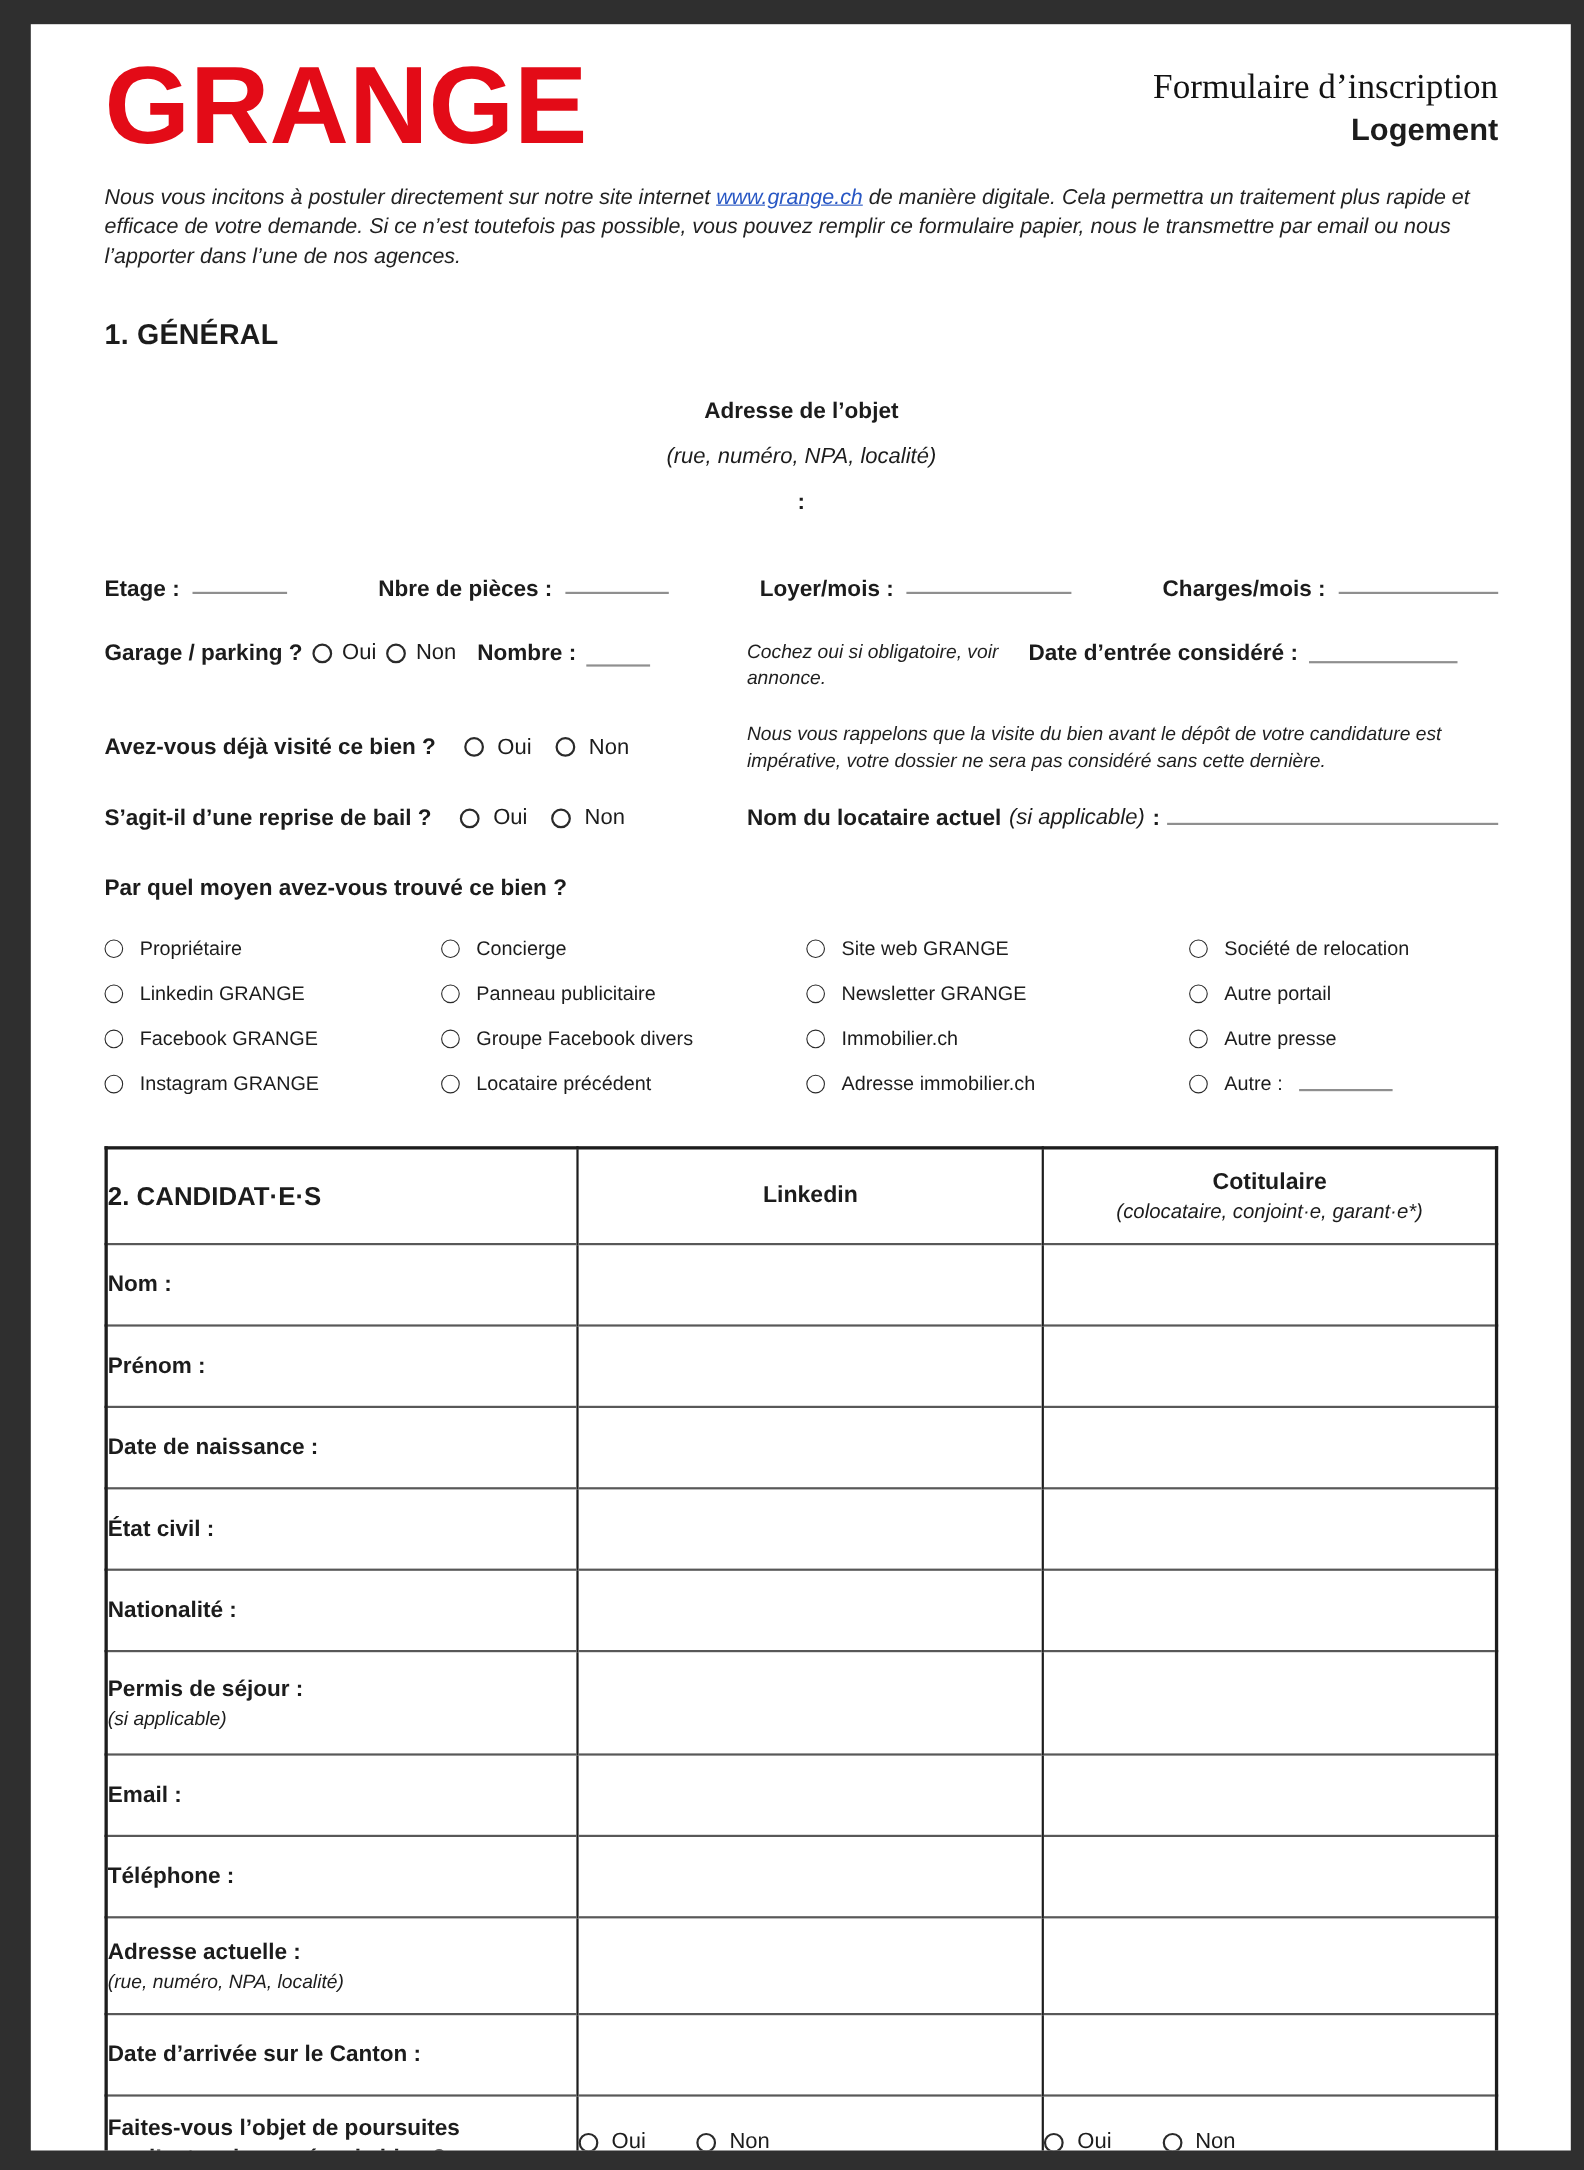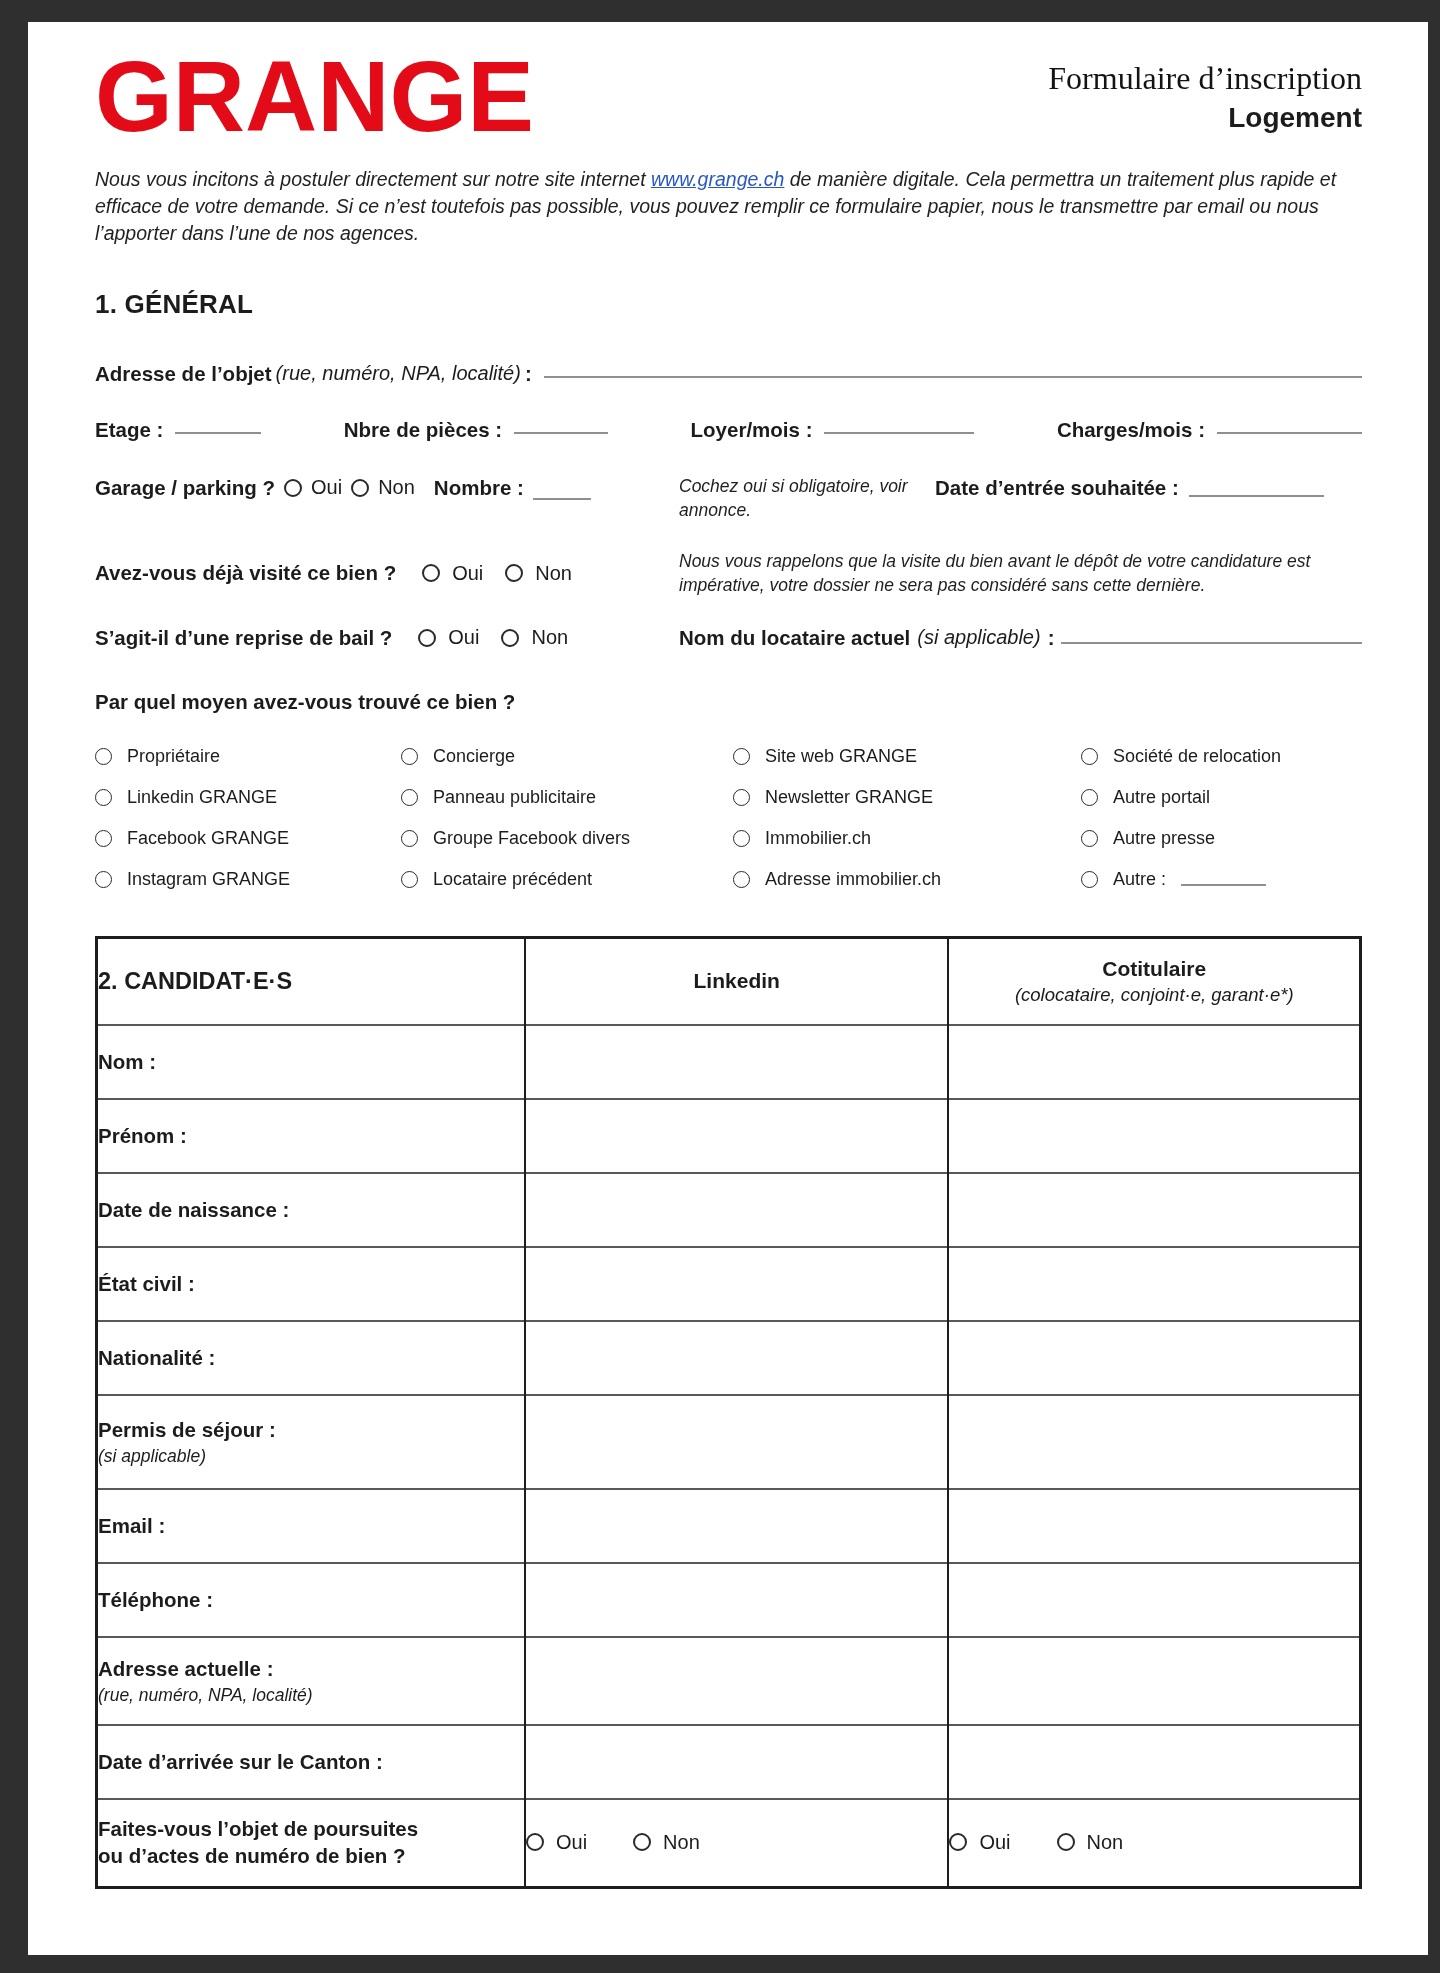--- a/index.html
+++ b/index.html
@@ -79,22 +79,23 @@
 
   .fill {
     display: inline-block;
     border-bottom: 2px solid #8f8f8f;
     height: 16px;
   }
 
   .row-address {
     margin-top: 42px;
     display: flex;
-    align-items: flex-start;
-    gap: 4px;
+    align-items: center;
+    gap: 18px;
+    flex-direction: column;
   }
   .row-address .fill { flex: 1; margin-left: 8px; margin-bottom: 3px; }
 
   .row-fields {
     margin-top: 32px;
     display: flex;
     justify-content: space-between;
     align-items: flex-end;
   }
   .field-pair { display: flex; align-items: flex-start; gap: 12px; }
@@ -250,21 +251,21 @@
         <span class="bold-label">Garage / parking ?</span>
         <span class="radio"></span>
         <span class="plain">Oui</span>
         <span class="radio"></span>
         <span class="plain">Non</span>
         <span class="bold-label" style="margin-left:10px">Nombre :</span>
         <span class="fill" style="width:58px;margin-top:8px"></span>
       </span>
       <span class="note">Cochez oui si obligatoire, voir annonce.</span>
       <span class="date-group">
-        <span class="bold-label">Date d’entrée souhaitée :</span>
+        <span class="bold-label">Date d’entrée considéré :</span>
         <span class="fill"></span>
       </span>
     </div>
 
     <div class="row-visited">
       <span class="left">
         <span class="bold-label">Avez-vous déjà visité ce bien ?</span>
         <span class="radio" style="margin-left:14px"></span>
         <span class="plain">Oui</span>
         <span class="radio" style="margin-left:10px"></span>

